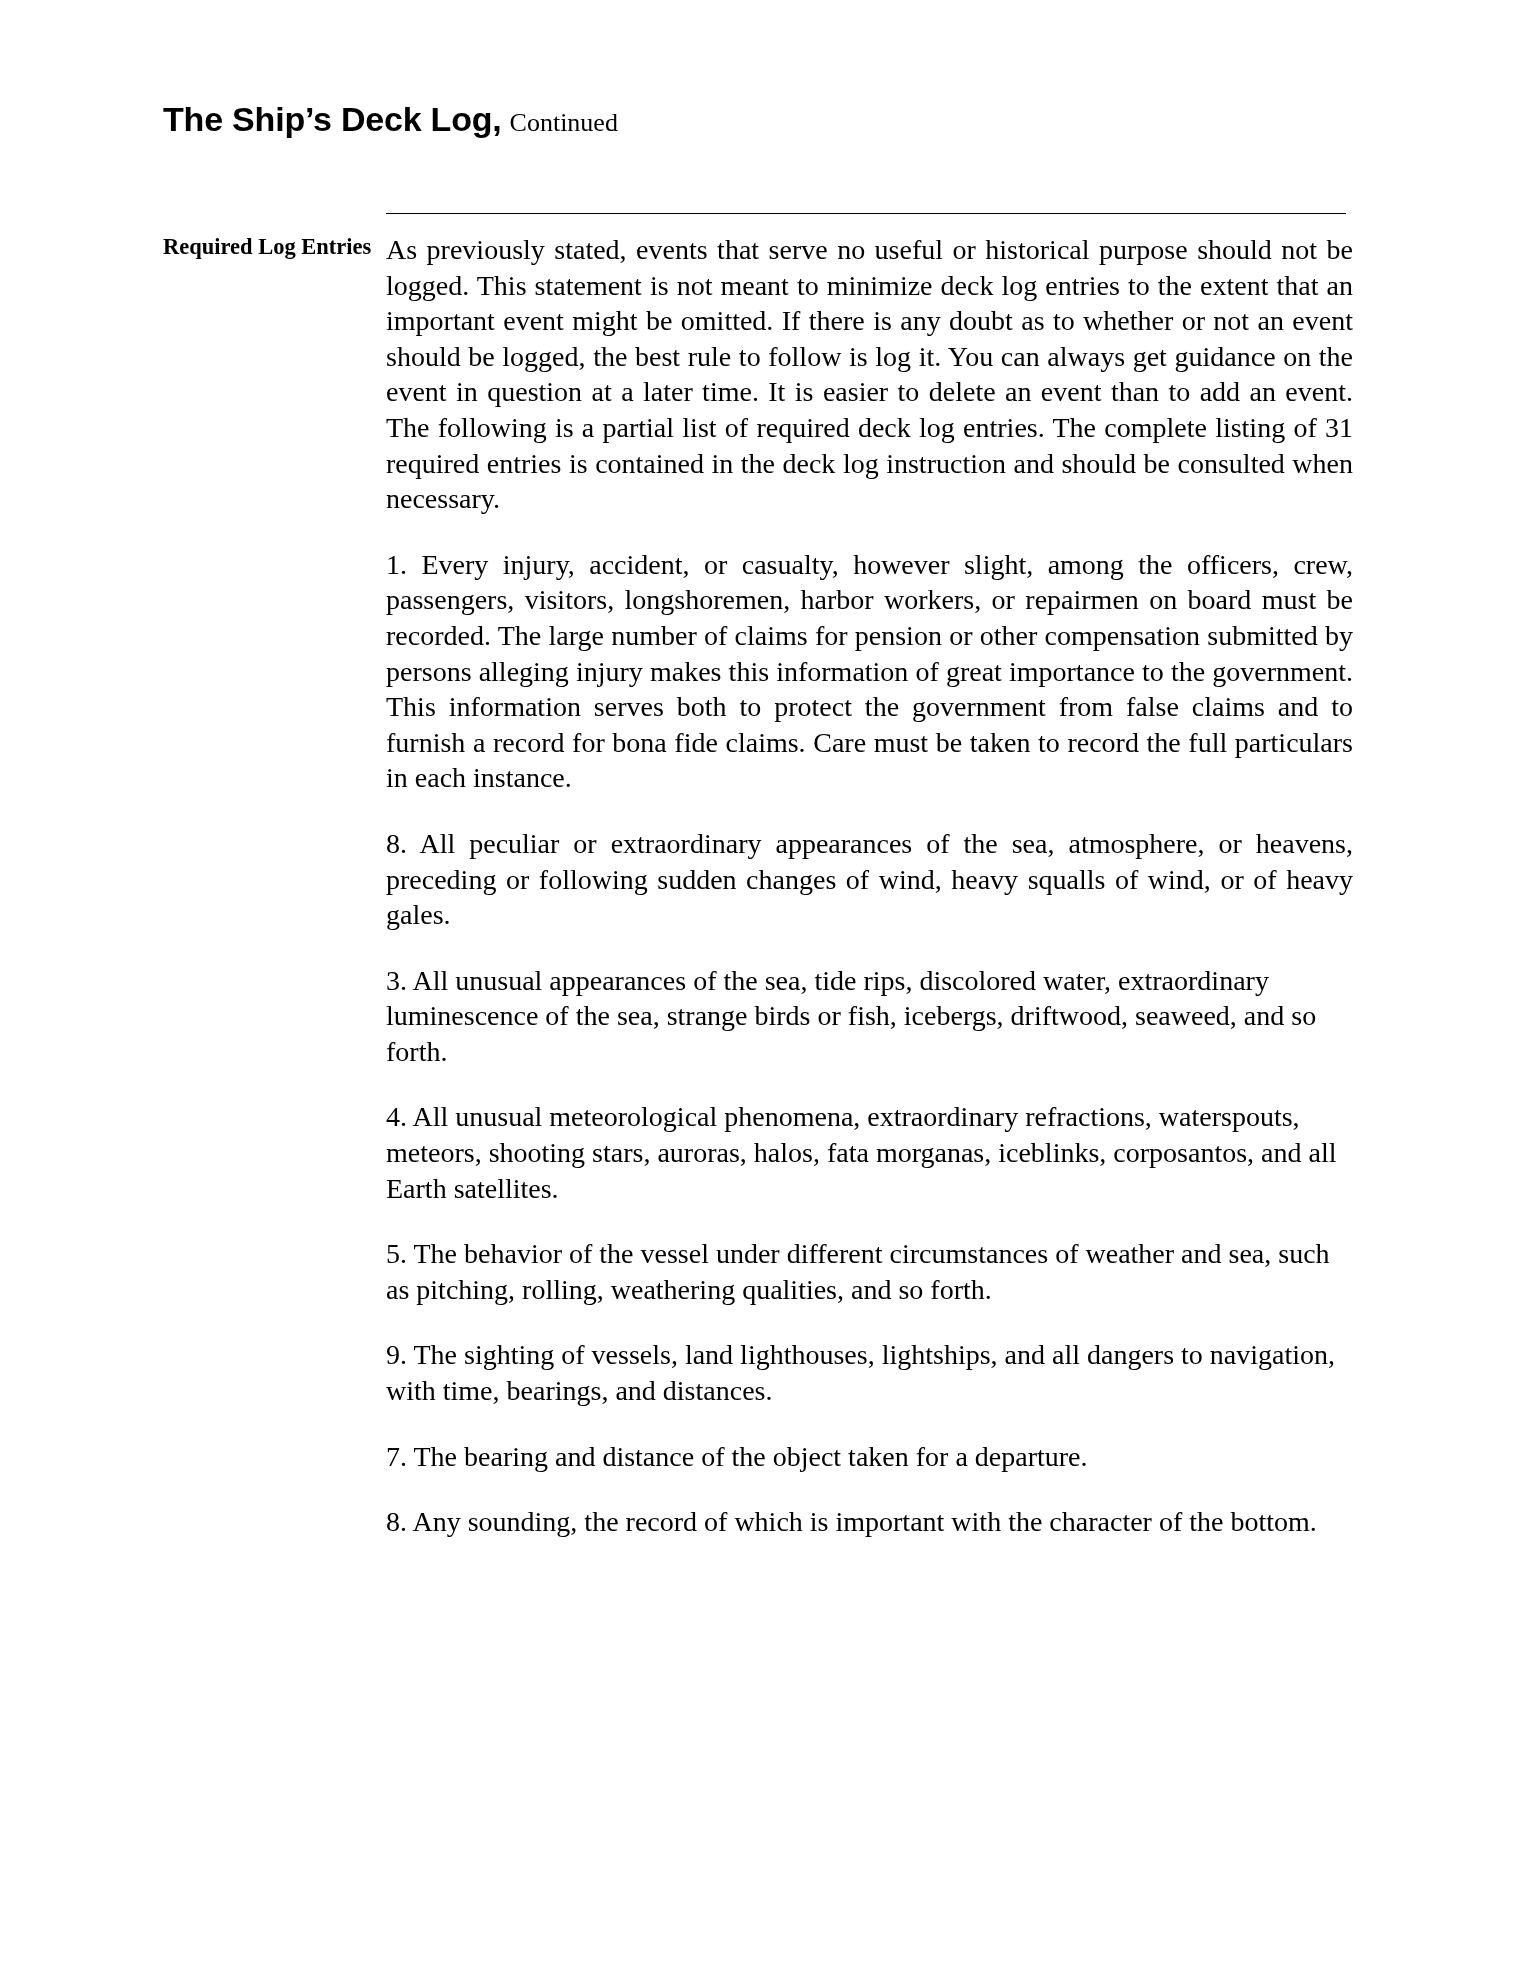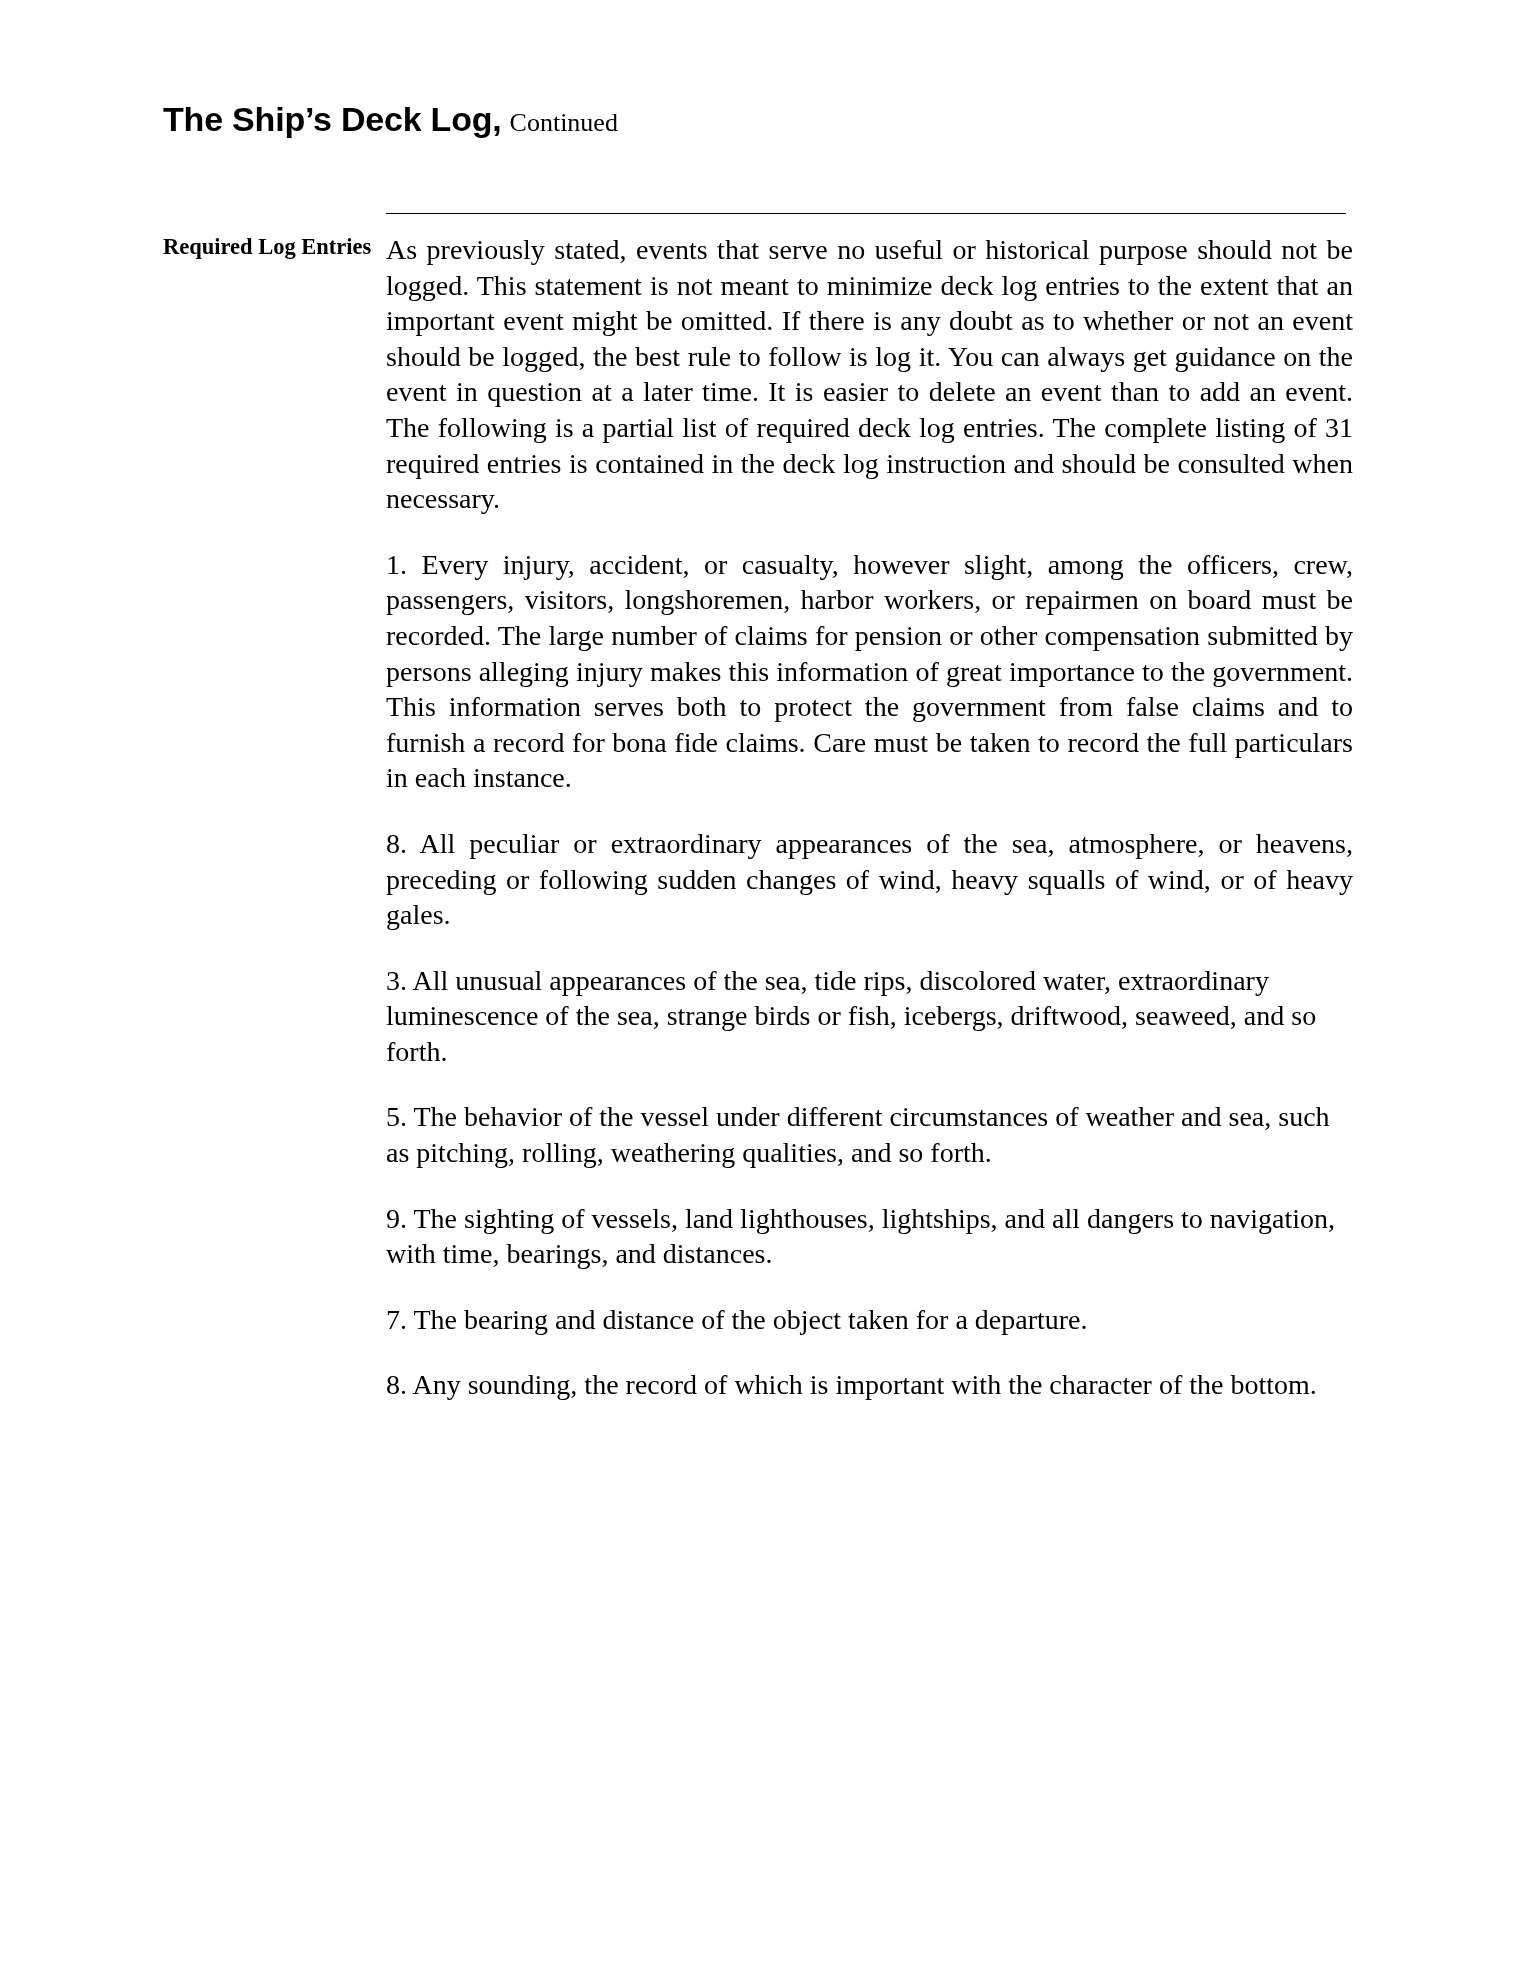--- a/index.html
+++ b/index.html
@@ -132,20 +132,21 @@
       <div class="body-col">
 
         <p class="body-para">As previously stated, events that serve no useful or historical purpose should not be logged. This statement is not meant to minimize deck log entries to the extent that an important event might be omitted. If there is any doubt as to whether or not an event should be logged, the best rule to follow is log it. You can always get guidance on the event in question at a later time. It is easier to delete an event than to add an event. The following is a partial list of required deck log entries. The complete listing of 31 required entries is contained in the deck log instruction and should be consulted when necessary.</p>
 
         <p class="body-para">1. Every injury, accident, or casualty, however slight, among the officers, crew, passengers, visitors, longshoremen, harbor workers, or repairmen on board must be recorded. The large number of claims for pension or other compensation submitted by persons alleging injury makes this information of great importance to the government. This information serves both to protect the government from false claims and to furnish a record for bona fide claims. Care must be taken to record the full particulars in each instance.</p>
 
         <p class="body-para">8. All peculiar or extraordinary appearances of the sea, atmosphere, or heavens, preceding or following sudden changes of wind, heavy squalls of wind, or of heavy gales.</p>
 
         <p class="body-para no-justify">3. All unusual appearances of the sea, tide rips, discolored water, extraordinary luminescence of the sea, strange birds or fish, icebergs, driftwood, seaweed, and so forth.</p>
 
+        <p class="body-para no-justify">4. All unusual meteorological phenomena, extraordinary refractions, waterspouts, meteors, shooting stars, auroras, halos, fata morganas, iceblinks, corposantos, and all Earth satellites.</p>
 
         <p class="body-para no-justify">5. The behavior of the vessel under different circumstances of weather and sea, such as pitching, rolling, weathering qualities, and so forth.</p>
 
         <p class="body-para no-justify">9. The sighting of vessels, land lighthouses, lightships, and all dangers to navigation, with time, bearings, and distances.</p>
 
         <p class="body-para no-justify">7. The bearing and distance of the object taken for a departure.</p>
 
         <p class="body-para">8. Any sounding, the record of which is important with the character of the bottom.</p>
 
       </div>

